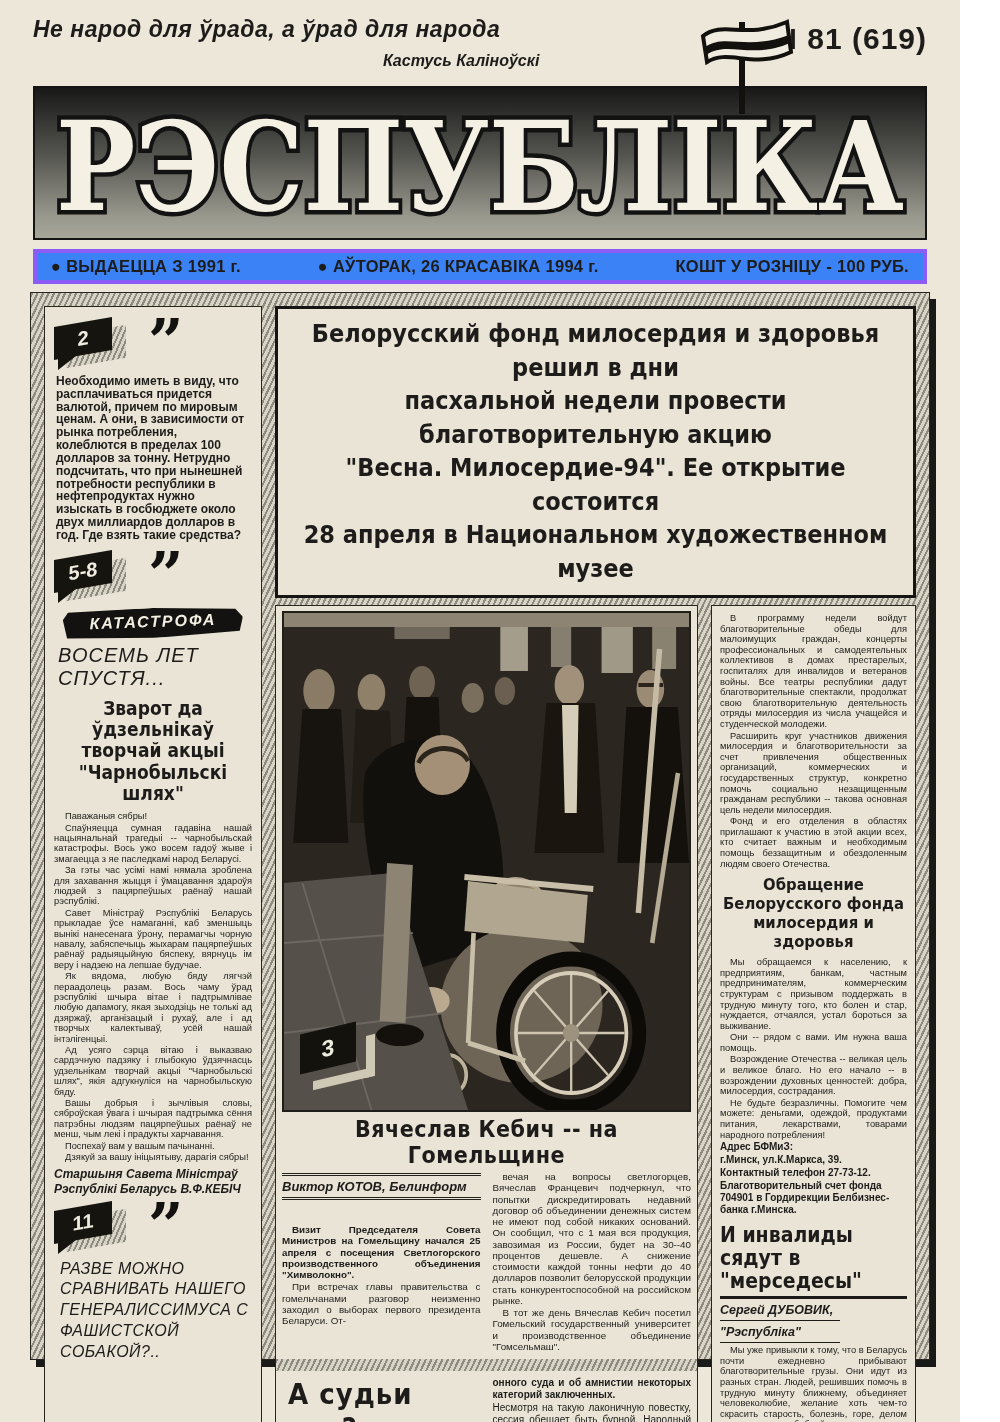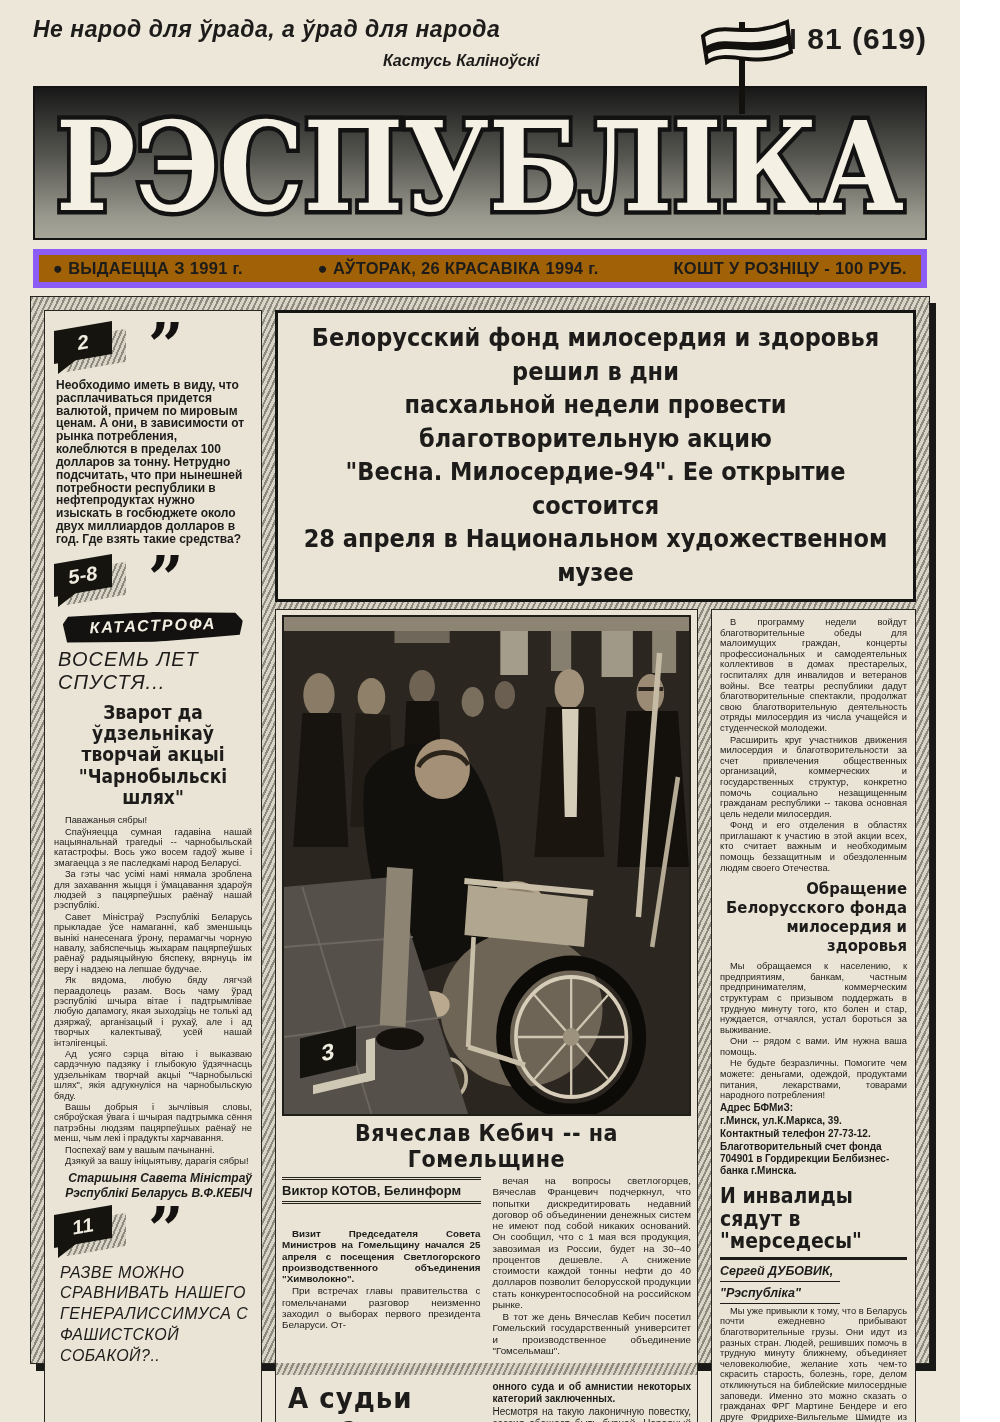--- a/index.html
+++ b/index.html
@@ -12,21 +12,21 @@
   .motto{position:absolute;left:0;top:16px;font-size:23px;font-weight:bold;font-style:italic;letter-spacing:.5px;}
   .attribution{position:absolute;left:350px;top:52px;font-size:16px;font-weight:bold;font-style:italic;}
   .flag-wrap{position:absolute;left:662px;top:6px;width:100px;height:108px;z-index:3;}
   .issue-no{position:absolute;right:0;top:22px;font-size:30px;font-weight:bold;letter-spacing:1px;}
 
   
   .masthead{position:relative;margin:2px 33px 0;height:150px;border:2px solid #141414;}
   .masthead svg{display:block;width:100%;height:100%;}
 
   
-  .datebar{margin:9px 33px 0;border:6px solid #8b5cf6;background:#a16207;
+  .datebar{margin:9px 33px 0;border:4px solid #8b5cf6;background:#3b82f6;
            display:flex;justify-content:space-between;align-items:center;
            padding:4px 14px;font-size:16.5px;font-weight:bold;letter-spacing:.3px;}
 
   
   .frame{margin:8px 30px 0;padding:13px;border:1px solid #26251f;box-shadow:6px 7px 0 #191917;
          background:repeating-linear-gradient(115deg,#8e8a80 0 2px,#d9d5c6 2px 5px);}
   .frame-grid{display:grid;grid-template-columns:218px 13px 1fr;height:1040px;}
 
   
   .left-col{background:#e9e4d6;border:1px solid #26251f;padding:8px 9px;overflow:hidden;}
@@ -40,21 +40,21 @@
   .quote-glyph{font-family:"DejaVu Serif",serif;font-weight:bold;font-size:62px;line-height:.55;
                position:relative;top:6px;color:#131210;}
   .pull-quote{font-size:12px;font-weight:bold;line-height:1.07;margin:4px 2px 10px;}
   .kat-banner{width:168px;margin:2px auto 6px;background:#131210;color:#f2eee1;text-align:center;
               font-weight:bold;font-style:italic;font-size:16px;letter-spacing:2px;padding:5px 6px 7px;
               transform:rotate(-2deg);clip-path:polygon(0 30%,3% 6%,50% 0,96% 12%,100% 40%,98% 86%,52% 100%,2% 92%);}
   .spustya{font-style:italic;font-size:20px;line-height:1.15;margin:2px 0 8px 4px;letter-spacing:1px;}
   .zvarot{font-weight:bold;font-size:19px;line-height:1.12;text-align:center;margin:2px 0 7px;
           font-family:"DejaVu Sans",sans-serif;font-stretch:condensed;}
   .left-body p, .gen-body p{font-size:9.3px;line-height:1.12;margin:0 0 1px;text-align:justify;text-indent:11px;}
-  .signature{font-size:12px;font-weight:bold;font-style:italic;text-align:right;line-height:1.25;margin:4px 0 6px;}
+  .signature{font-size:12px;font-weight:bold;font-style:italic;text-align:left;line-height:1.25;margin:4px 0 6px;}
   .quote-final{font-style:italic;font-size:16px;line-height:1.3;margin:2px 0 0 6px;letter-spacing:.5px;}
 
   
   .main-area{display:flex;flex-direction:column;min-width:0;}
   .headline-box{background:#e9e4d6;border:3px solid #151514;padding:8px 22px 10px;}
   .headline-box .hl-line{font-family:"DejaVu Sans",sans-serif;font-stretch:condensed;
         font-weight:bold;font-size:25px;line-height:1.34;text-align:center;letter-spacing:0;}
   .lower-grid{display:grid;grid-template-columns:1fr 13px 205px;margin-top:7px;flex:1;min-height:0;}
 
   
@@ -63,35 +63,35 @@
   .photo-box svg{display:block;width:100%;height:100%;}
   .photo-badge{position:absolute;left:16px;bottom:24px;width:80px;height:58px;}
   .pb-shadow{position:absolute;left:13px;top:13px;width:62px;height:42px;transform:skewY(-13deg);
              border-right:9px solid #cfc8b4;border-bottom:9px solid #cfc8b4;box-sizing:border-box;}
   .pb-black{position:absolute;left:0;top:0;width:56px;height:40px;background:#14120d;transform:skewY(-13deg);
             color:#efece0;font-weight:bold;font-size:23px;display:flex;align-items:center;justify-content:center;}
   .photo-caption{font-family:"DejaVu Sans",sans-serif;font-stretch:condensed;font-weight:bold;
                  font-size:23px;text-align:center;margin:4px 0 3px;letter-spacing:.5px;}
   .article-cols{display:grid;grid-template-columns:1fr 1fr;column-gap:12px;}
   .kebich-byline{border-top:3px double #22211c;border-bottom:3px double #22211c;
-                 font-size:13px;font-weight:bold;padding:3px 0;margin:2px 0 5px;}
+                 font-size:13px;font-weight:bold;font-style:italic;padding:3px 0;margin:2px 0 5px;}
   .art p{font-size:9.8px;line-height:1.15;margin:0 0 1px;text-align:justify;text-indent:10px;}
   .art p.lead{font-weight:bold;margin-top:24px;}
   .hatch-band{height:12px;margin:6px -6px;}
   .judges-cols{display:grid;grid-template-columns:1fr 1fr;column-gap:12px;}
   .judges-heading{font-family:"DejaVu Sans",sans-serif;font-stretch:condensed;font-weight:bold;
                   font-size:29px;margin:0 0 6px 6px;letter-spacing:1px;}
   .judges-cols p{font-size:10px;line-height:1.18;margin:0 0 1px;text-align:justify;font-weight:bold;}
   .judges-cols p.normal{font-weight:normal;}
 
   
   .right-col{background:#e9e4d6;border:1px solid #26251f;padding:7px 8px;overflow:hidden;}
   .right-col .gen-body p{font-size:9.3px;line-height:1.14;text-indent:10px;}
   .appeal-heading{font-family:"DejaVu Sans",sans-serif;font-stretch:condensed;font-weight:bold;
-                  font-size:16.5px;line-height:1.15;text-align:right;margin:7px 0 5px;}
+                  font-size:16.5px;line-height:1.15;text-align:center;margin:7px 0 5px;}
   .contact p{font-size:10px;font-weight:bold;line-height:1.2;margin:0 0 1px;text-indent:0;text-align:left;}
   .merc-heading{font-family:"DejaVu Sans",sans-serif;font-stretch:condensed;font-weight:bold;
                 font-size:21px;line-height:1.08;margin:8px 0 2px;border-bottom:3px solid #1c1b17;padding-bottom:4px;}
   .merc-byline{display:block;font-size:12.5px;font-weight:bold;font-style:italic;
                border-bottom:1.5px solid #1c1b17;padding:2px 0 3px;margin-bottom:2px;width:fit-content;min-width:120px;}
 </style>
 </head>
 <body>
 
 <div class="sheet">
@@ -309,20 +309,21 @@
 
             <div class="appeal-heading">
                 <div>Обращение</div>
                 <div>Белорусского фонда</div>
                 <div>милосердия и здоровья</div>
               </div>
 
             <div class="gen-body">
                 <p>Мы обращаемся к населению, к предприятиям, банкам, частным предпринимателям, коммерческим структурам с призывом поддержать в трудную минуту того, кто болен и стар, нуждается, отчаялся, устал бороться за выживание.</p>
                 <p>Они -- рядом с вами. Им нужна ваша помощь.</p>
+                <p>Возрождение Отечества -- великая цель и великое благо. Но его начало -- в возрождении духовных ценностей: добра, милосердия, сострадания.</p>
                 <p>Не будьте безразличны. Помогите чем можете: деньгами, одеждой, продуктами питания, лекарствами, товарами народного потребления!</p>
               </div>
 
             <div class="contact">
                 <p>Адрес БФМиЗ:</p>
                 <p>г.Минск, ул.К.Маркса, 39.</p>
                 <p>Контактный телефон 27-73-12.</p>
                 <p>Благотворительный счет фонда 704901 в Гордирекции Белбизнес-банка г.Минска.</p>
               </div>
 

